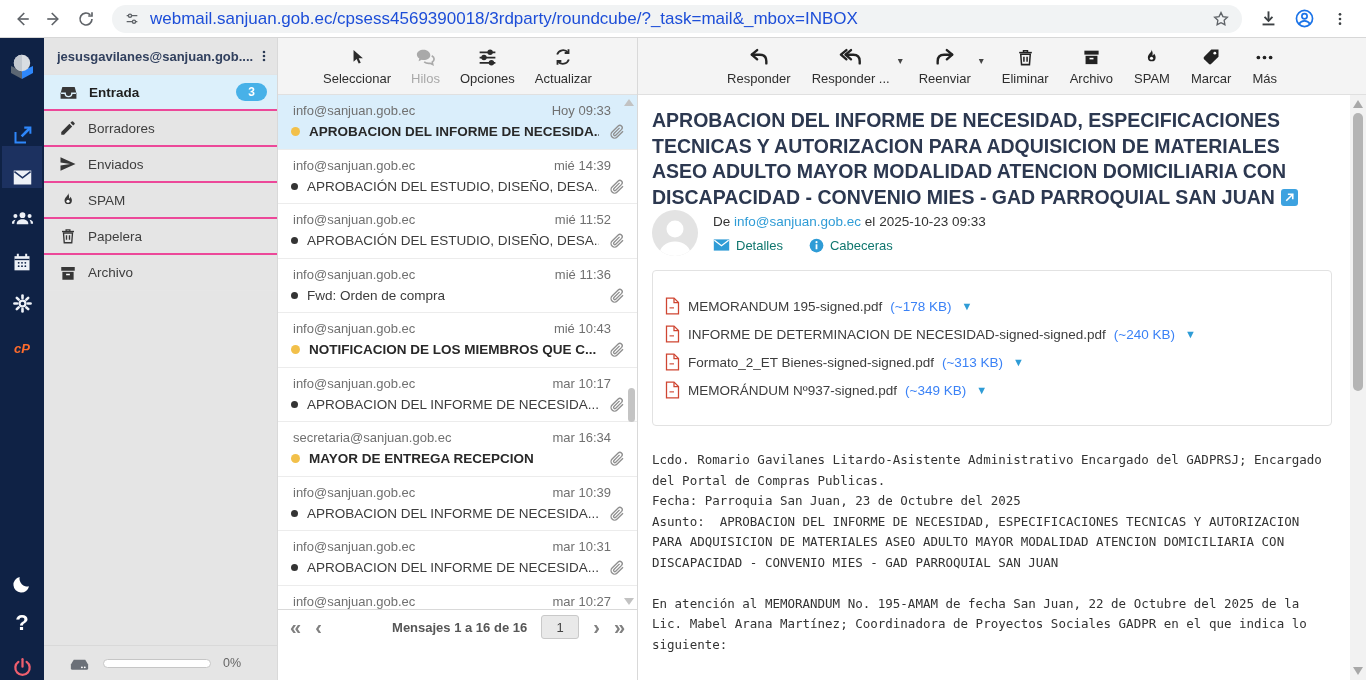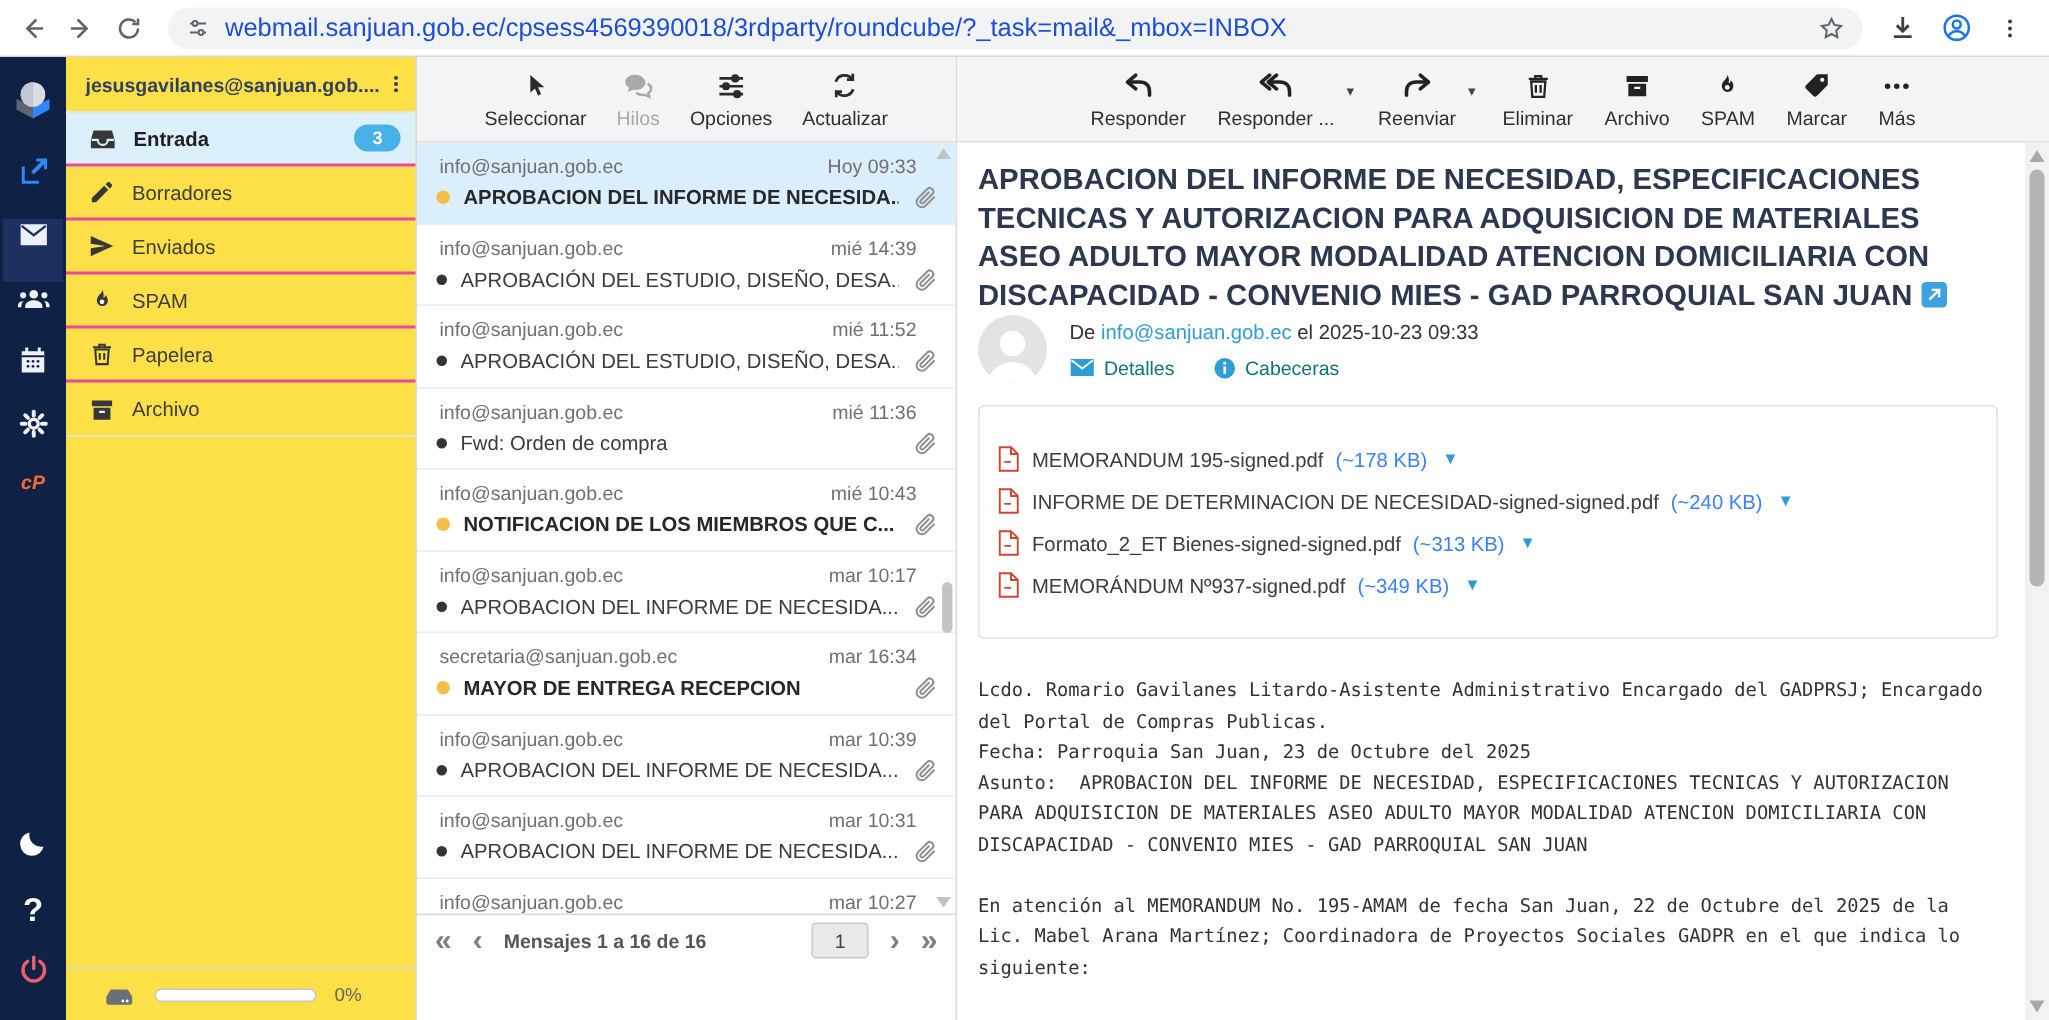--- a/index.html
+++ b/index.html
@@ -15,29 +15,29 @@
     display:flex; align-items:center; padding:0 12px; color:#1d4ed8; font-size:17px; }
   .url-text { flex:1; white-space:nowrap; overflow:hidden; margin-left:10px; }
   .chrome-right { display:flex; align-items:center; gap:4px; margin-right:4px; }
 
   
   .app { display:flex; height:642px; }
 
   
   .rail { width:44px; background:#0f2245; display:flex; flex-direction:column; align-items:center; }
   .rail-logo { width:44px; height:48px; display:flex; align-items:center; justify-content:center; margin-top:4px; }
-  .rail-btn { width:40px; height:42px; display:flex; align-items:flex-start; justify-content:center; color:#edf1f7; }
+  .rail-btn { width:40px; height:42px; display:flex; align-items:flex-end; justify-content:center; color:#edf1f7; }
   .rail-btn.compose { color:#2e87fb; margin-top:14px; }
   .rail-btn.active { background:#1c3160; }
   .rail-spacer { flex:1; }
   .rail-btn.power { color:#ee5f6e; margin-bottom:2px; }
   .qmark { font-size:22px; font-weight:bold; color:#fff; font-family:"Liberation Sans",sans-serif; }
 
   
-  .folders { width:241px; background:#fde047; border-right:1px solid #d9d9d9; display:flex; flex-direction:column; }
+  .folders { width:241px; background:#e5e5e5; border-right:1px solid #d9d9d9; display:flex; flex-direction:column; }
   .account-header { height:37px; display:flex; align-items:center; padding:0 6px 0 13px;
     border-bottom:1px solid #e3e3e3; }
   .account-email { flex:1; font-size:13px; font-weight:600; color:#31405e; white-space:nowrap; overflow:hidden; }
   .kebab { color:#2b3a55; display:flex; align-items:center; }
   .folder-row { height:36px; display:flex; align-items:center; gap:11px; padding:0 10px 0 15px;
     border-bottom:2px solid #ec4899; font-size:13.5px; color:#3e3e3e; }
   .folder-row .f-icon { color:#373737; display:flex; }
   .folder-row.active { background:#dcf0fb; font-weight:bold; color:#1f1f1f; }
   .badge { margin-left:auto; background:#47b1e8; color:#fff; font-size:12px; font-weight:bold;
     border-radius:10px; padding:2px 12px; }
@@ -73,21 +73,21 @@
   .clip { color:#8f8f8f; display:flex; flex:0 0 auto; }
   .list-scroll-up, .list-scroll-dn { position:absolute; right:3px; width:0; height:0;
     border-left:5px solid transparent; border-right:5px solid transparent; }
   .list-scroll-up { top:4px; border-bottom:7px solid #c2c2c2; }
   .list-scroll-dn { bottom:4px; border-top:7px solid #c2c2c2; }
   .list-thumb { position:absolute; right:2px; top:57%; width:7px; height:34px; background:#c4c4c4; border-radius:4px; }
 
   .pager { height:35px; border-top:1px solid #d9d9d9; display:flex; align-items:center;
     padding:0 12px; gap:14px; flex:0 0 auto; }
   .pager-arrow { color:#808080; font-size:20px; font-weight:bold; line-height:1; }
-  .pager-label { flex:1; text-align:left; font-size:13px; font-weight:bold; color:#565656; }
+  .pager-label { flex:1; text-align:right; font-size:13px; font-weight:bold; color:#565656; }
   .page-input { width:38px; height:24px; border:1px solid #c9c9c9; border-radius:3px;
     background:#e9e9e9; text-align:center; font-size:13px; color:#444; }
 
   
   .reading { flex:1; display:flex; flex-direction:column; background:#fff; position:relative; }
   .msg-toolbar { height:57px; background:#f4f4f4; border-bottom:1px solid #e0e0e0; display:flex;
     align-items:center; justify-content:center; gap:17px; flex:0 0 auto; }
   .content { flex:1; overflow:hidden; padding:13px 30px 0 14px; }
   .subject-line { max-width:648px; font-size:19.5px; font-weight:bold; color:#2c3850; line-height:25.5px; }
   .ext-link { display:inline-block; width:17px; height:17px; background:#3da2e0; border-radius:3px;

